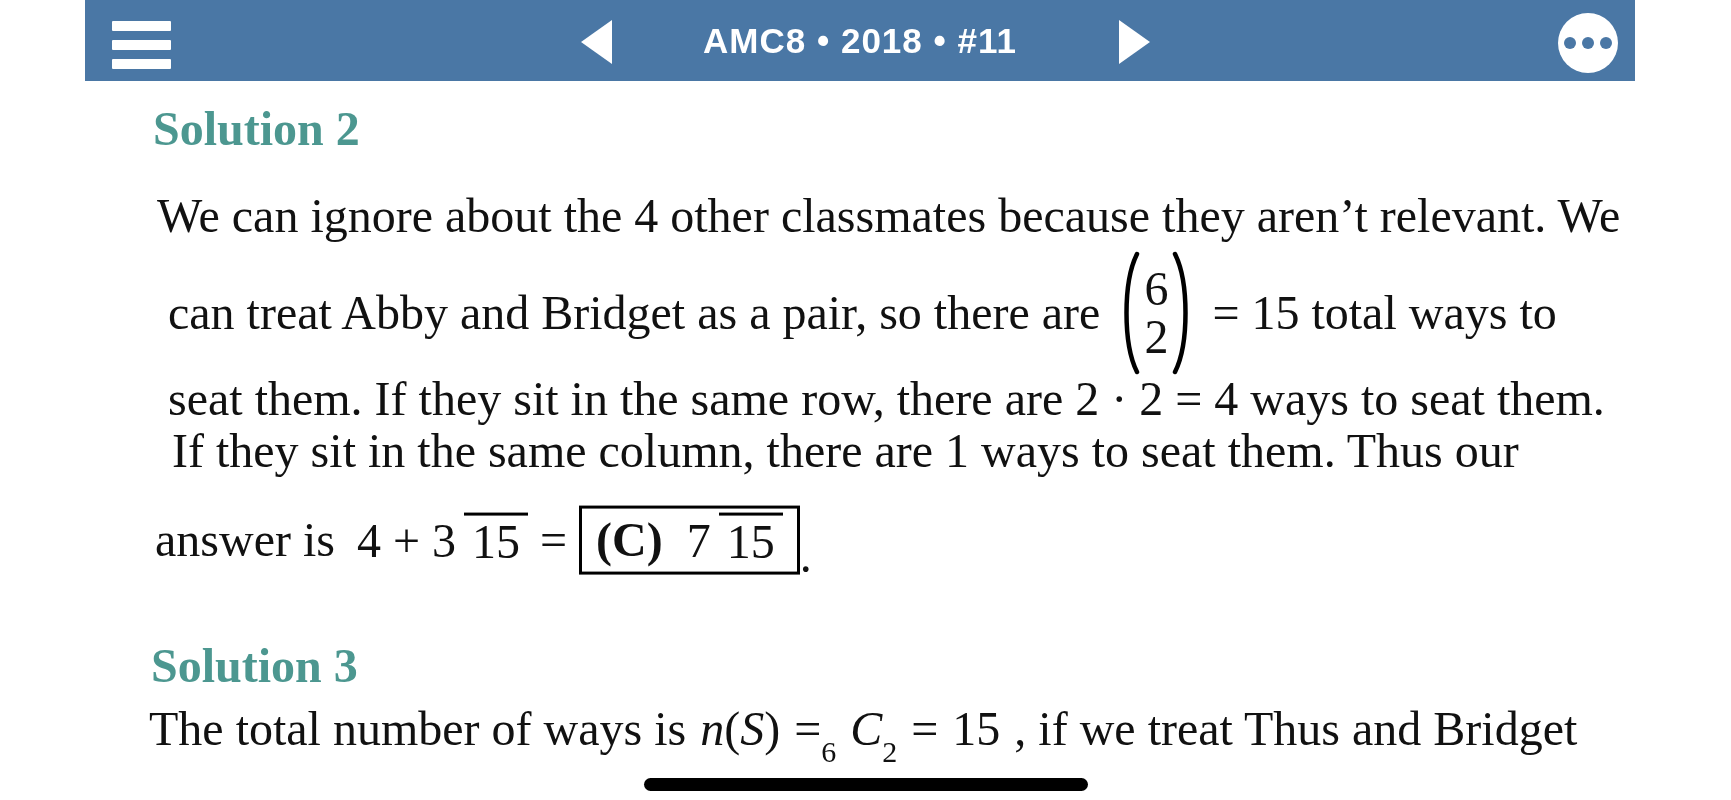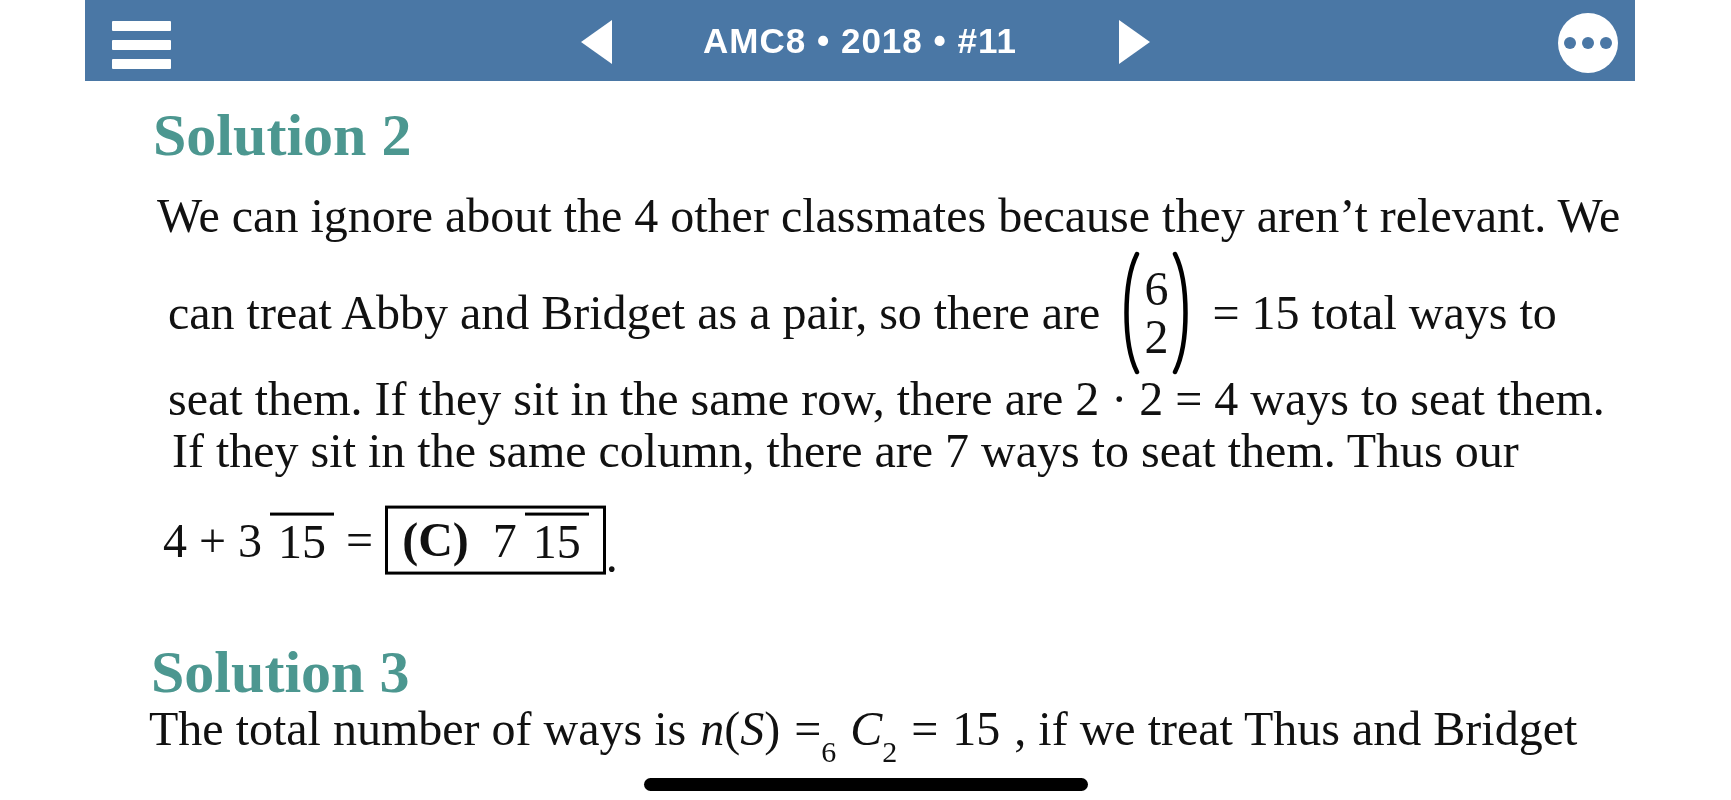--- a/index.html
+++ b/index.html
@@ -27,21 +27,21 @@
     text-align:center;color:#fff;font-family:"Liberation Sans","DejaVu Sans",sans-serif;
     font-weight:700;font-size:35px;letter-spacing:1px;
   }
   .more-btn{
     position:absolute;left:1473px;top:13px;width:60px;height:60px;border-radius:50%;
     background:var(--more-bg,#fff);display:flex;align-items:center;justify-content:center;gap:6px;cursor:pointer;
   }
   .more-btn i{width:12px;height:12px;border-radius:50%;background:var(--header-bg,#4a77a5);}
   
   .sol-heading{
-    position:absolute;margin:0;font-size:60px;font-weight:700;
+    position:absolute;margin:0;font-size:48px;font-weight:700;
     color:var(--heading-color,#4c9790);line-height:1;
   }
   .line{position:absolute;font-size:48px;line-height:1;white-space:nowrap;}
   .mathrow{display:flex;align-items:center;transform:translateY(-50%);}
   
   .binom{display:inline-flex;align-items:center;margin:0 18px;position:relative;}
   .binom .col{display:flex;flex-direction:column;align-items:center;font-size:48px;line-height:1.0;padding:0 4px;}
   .binom svg{display:block;}
   
   .frac{display:inline-flex;align-items:center;font-size:48px;line-height:1.08;}
@@ -99,23 +99,24 @@
       </span>
       <svg width="22" height="126" viewBox="0 0 22 126">
         <path d="M3,4 C17,32 17,94 3,122" stroke="#000" stroke-width="4.5" fill="none" stroke-linecap="round"></path>
       </svg>
     </span>
     <span>= 15 total ways to</span>
   </div>
 
   <div class="line" style="left:168px;top:375px;">seat them. If they sit in the same row, there are 2 · 2 = 4 ways to seat them.</div>
 
-  <div class="line" style="left:172px;top:427px;">If they sit in the same column, there are 7 ways to seat them. Thus our</div>
+  <div class="line" style="left:172px;top:427px;">If they sit in the same column, there are 1 ways to seat them. Thus our</div>
 
   <div class="line mathrow" style="left:155px;top:540px;">
+    <span class="gap-r">answer is</span>
     <span class="frac">
       <span class="num">4 + 3</span>
       <span class="den">15</span>
     </span>
     <span class="mspace">=</span>
     <span class="answer-box">
       <span class="choice">(C)</span>
       <span class="frac">
         <span class="num">7</span>
         <span class="den">15</span>

